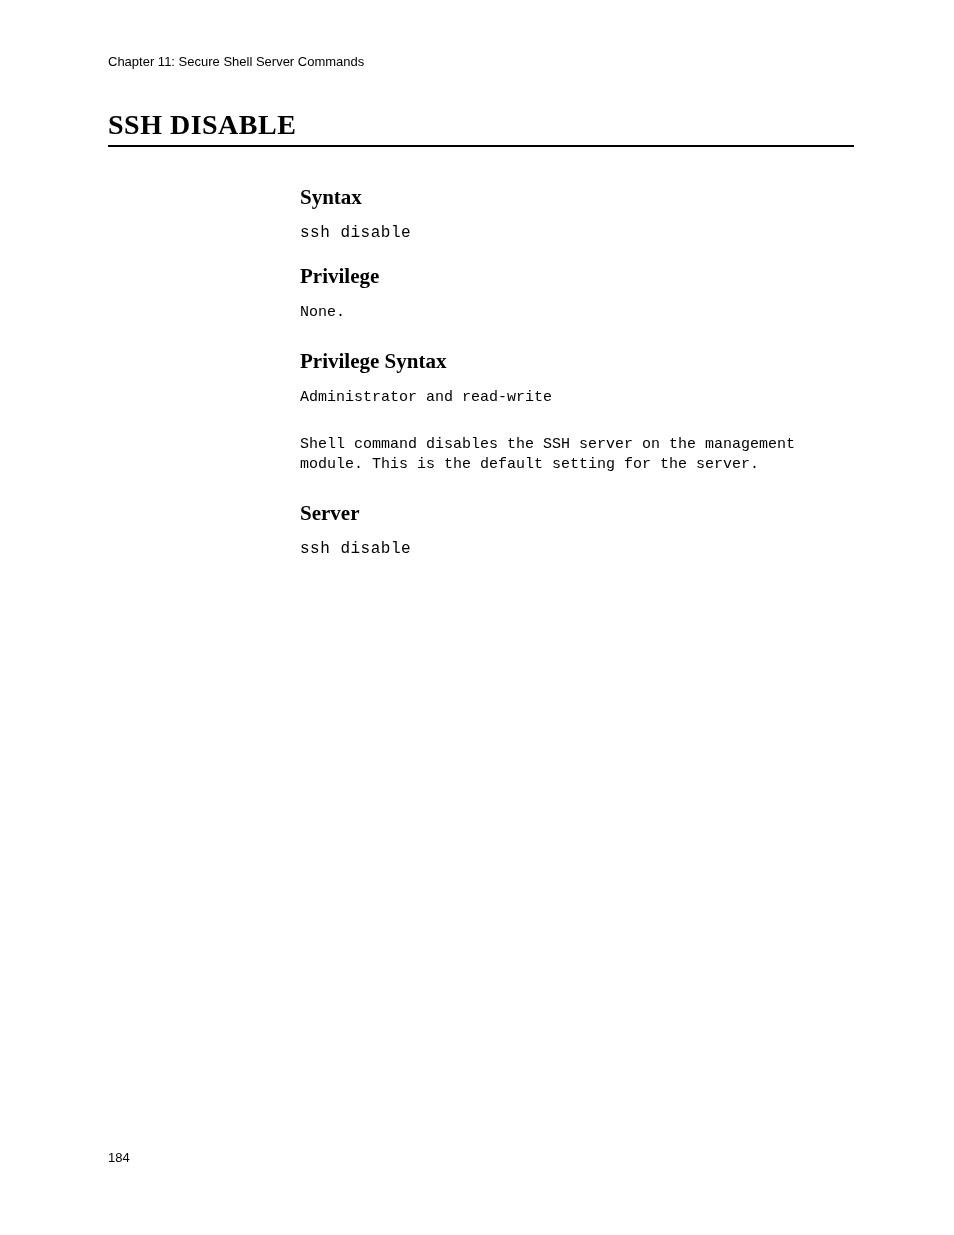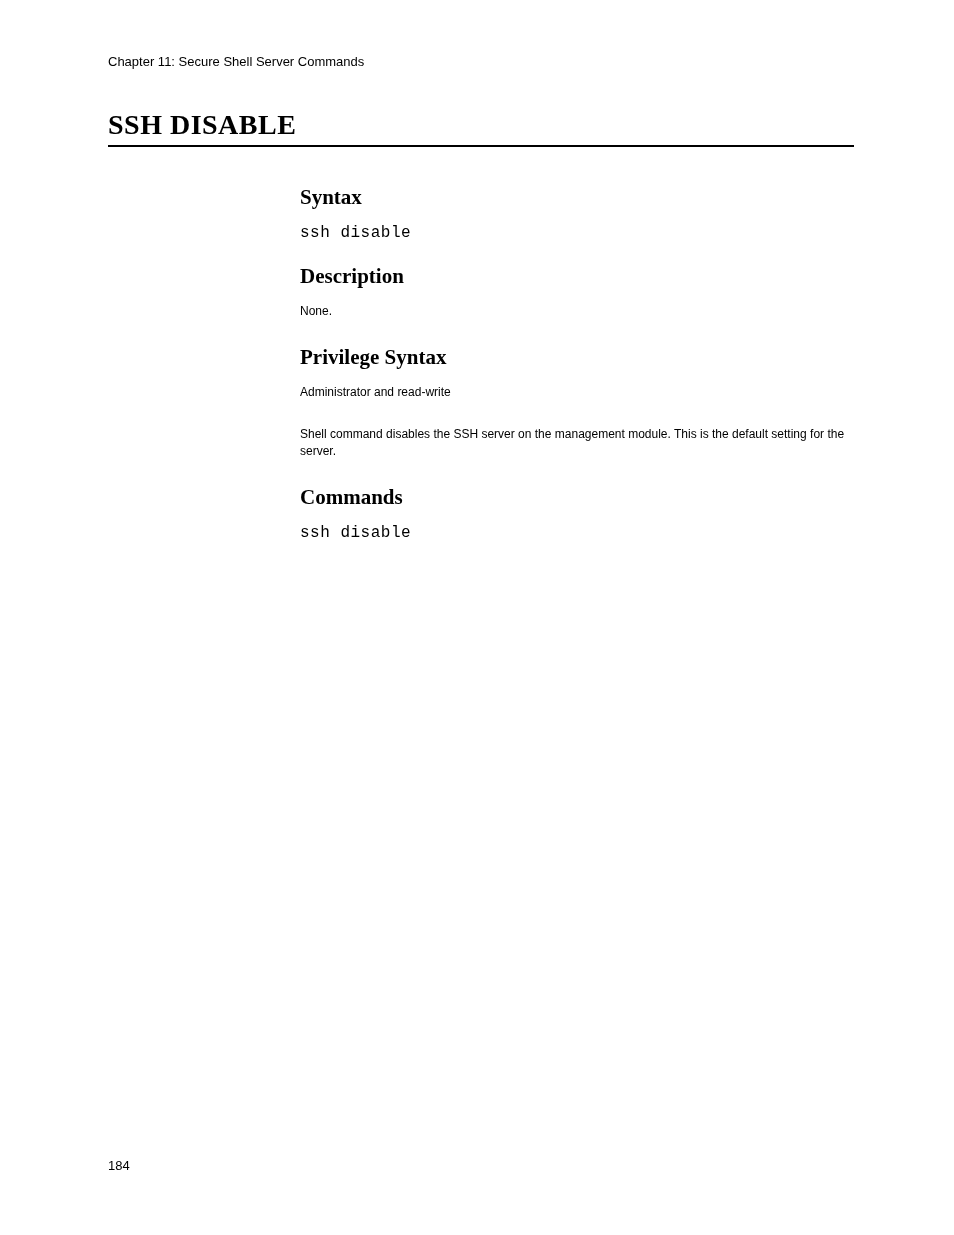--- a/index.html
+++ b/index.html
@@ -35,61 +35,61 @@
     margin-left: 192px;
     margin-right: 0;
   }
   .section-heading {
     font-family: "Times New Roman", Times, serif;
     font-size: 21px;
     font-weight: bold;
     margin: 0 0 14px 0;
   }
   .body-text {
-    font-family: Liberation Sans, sans-serif;
-    font-size: 12px;
+    font-family: Liberation Mono, monospace;
+    font-size: 15px;
     line-height: 1.35;
     margin: 0 0 26px 0;
   }
   .mono-text {
     font-family: "Courier New", Courier, monospace;
     font-size: 16px;
     letter-spacing: 0.5px;
     margin: 0 0 22px 0;
   }
   .page-number {
     position: absolute;
-    bottom: 62px;
+    bottom: 70px;
     left: 108px;
     font-size: 13px;
     font-family: Arial, Helvetica, sans-serif;
   }
 </style>
 </head>
 <body>
 
 <div class="page">
 
   <div class="chapter-header">Chapter 11: Secure Shell Server Commands</div>
 
   <h1 class="command-title">SSH DISABLE</h1>
 
   <div class="content">
 
     <div class="section-heading">Syntax</div>
     <div class="mono-text">ssh disable</div>
 
-    <div class="section-heading">Description</div>
+    <div class="section-heading">Privilege</div>
     <div class="body-text">None.</div>
 
     <div class="section-heading">Privilege Syntax</div>
     <div class="body-text">Administrator and read-write</div>
 
     <div class="body-text">Shell command disables the SSH server on the management module. This is the default setting for the server.</div>
 
-    <div class="section-heading">Commands</div>
+    <div class="section-heading">Server</div>
     <div class="mono-text">ssh disable</div>
 
   </div>
 
   <div class="page-number">184</div>
 
 </div>
 
 </body></html>

